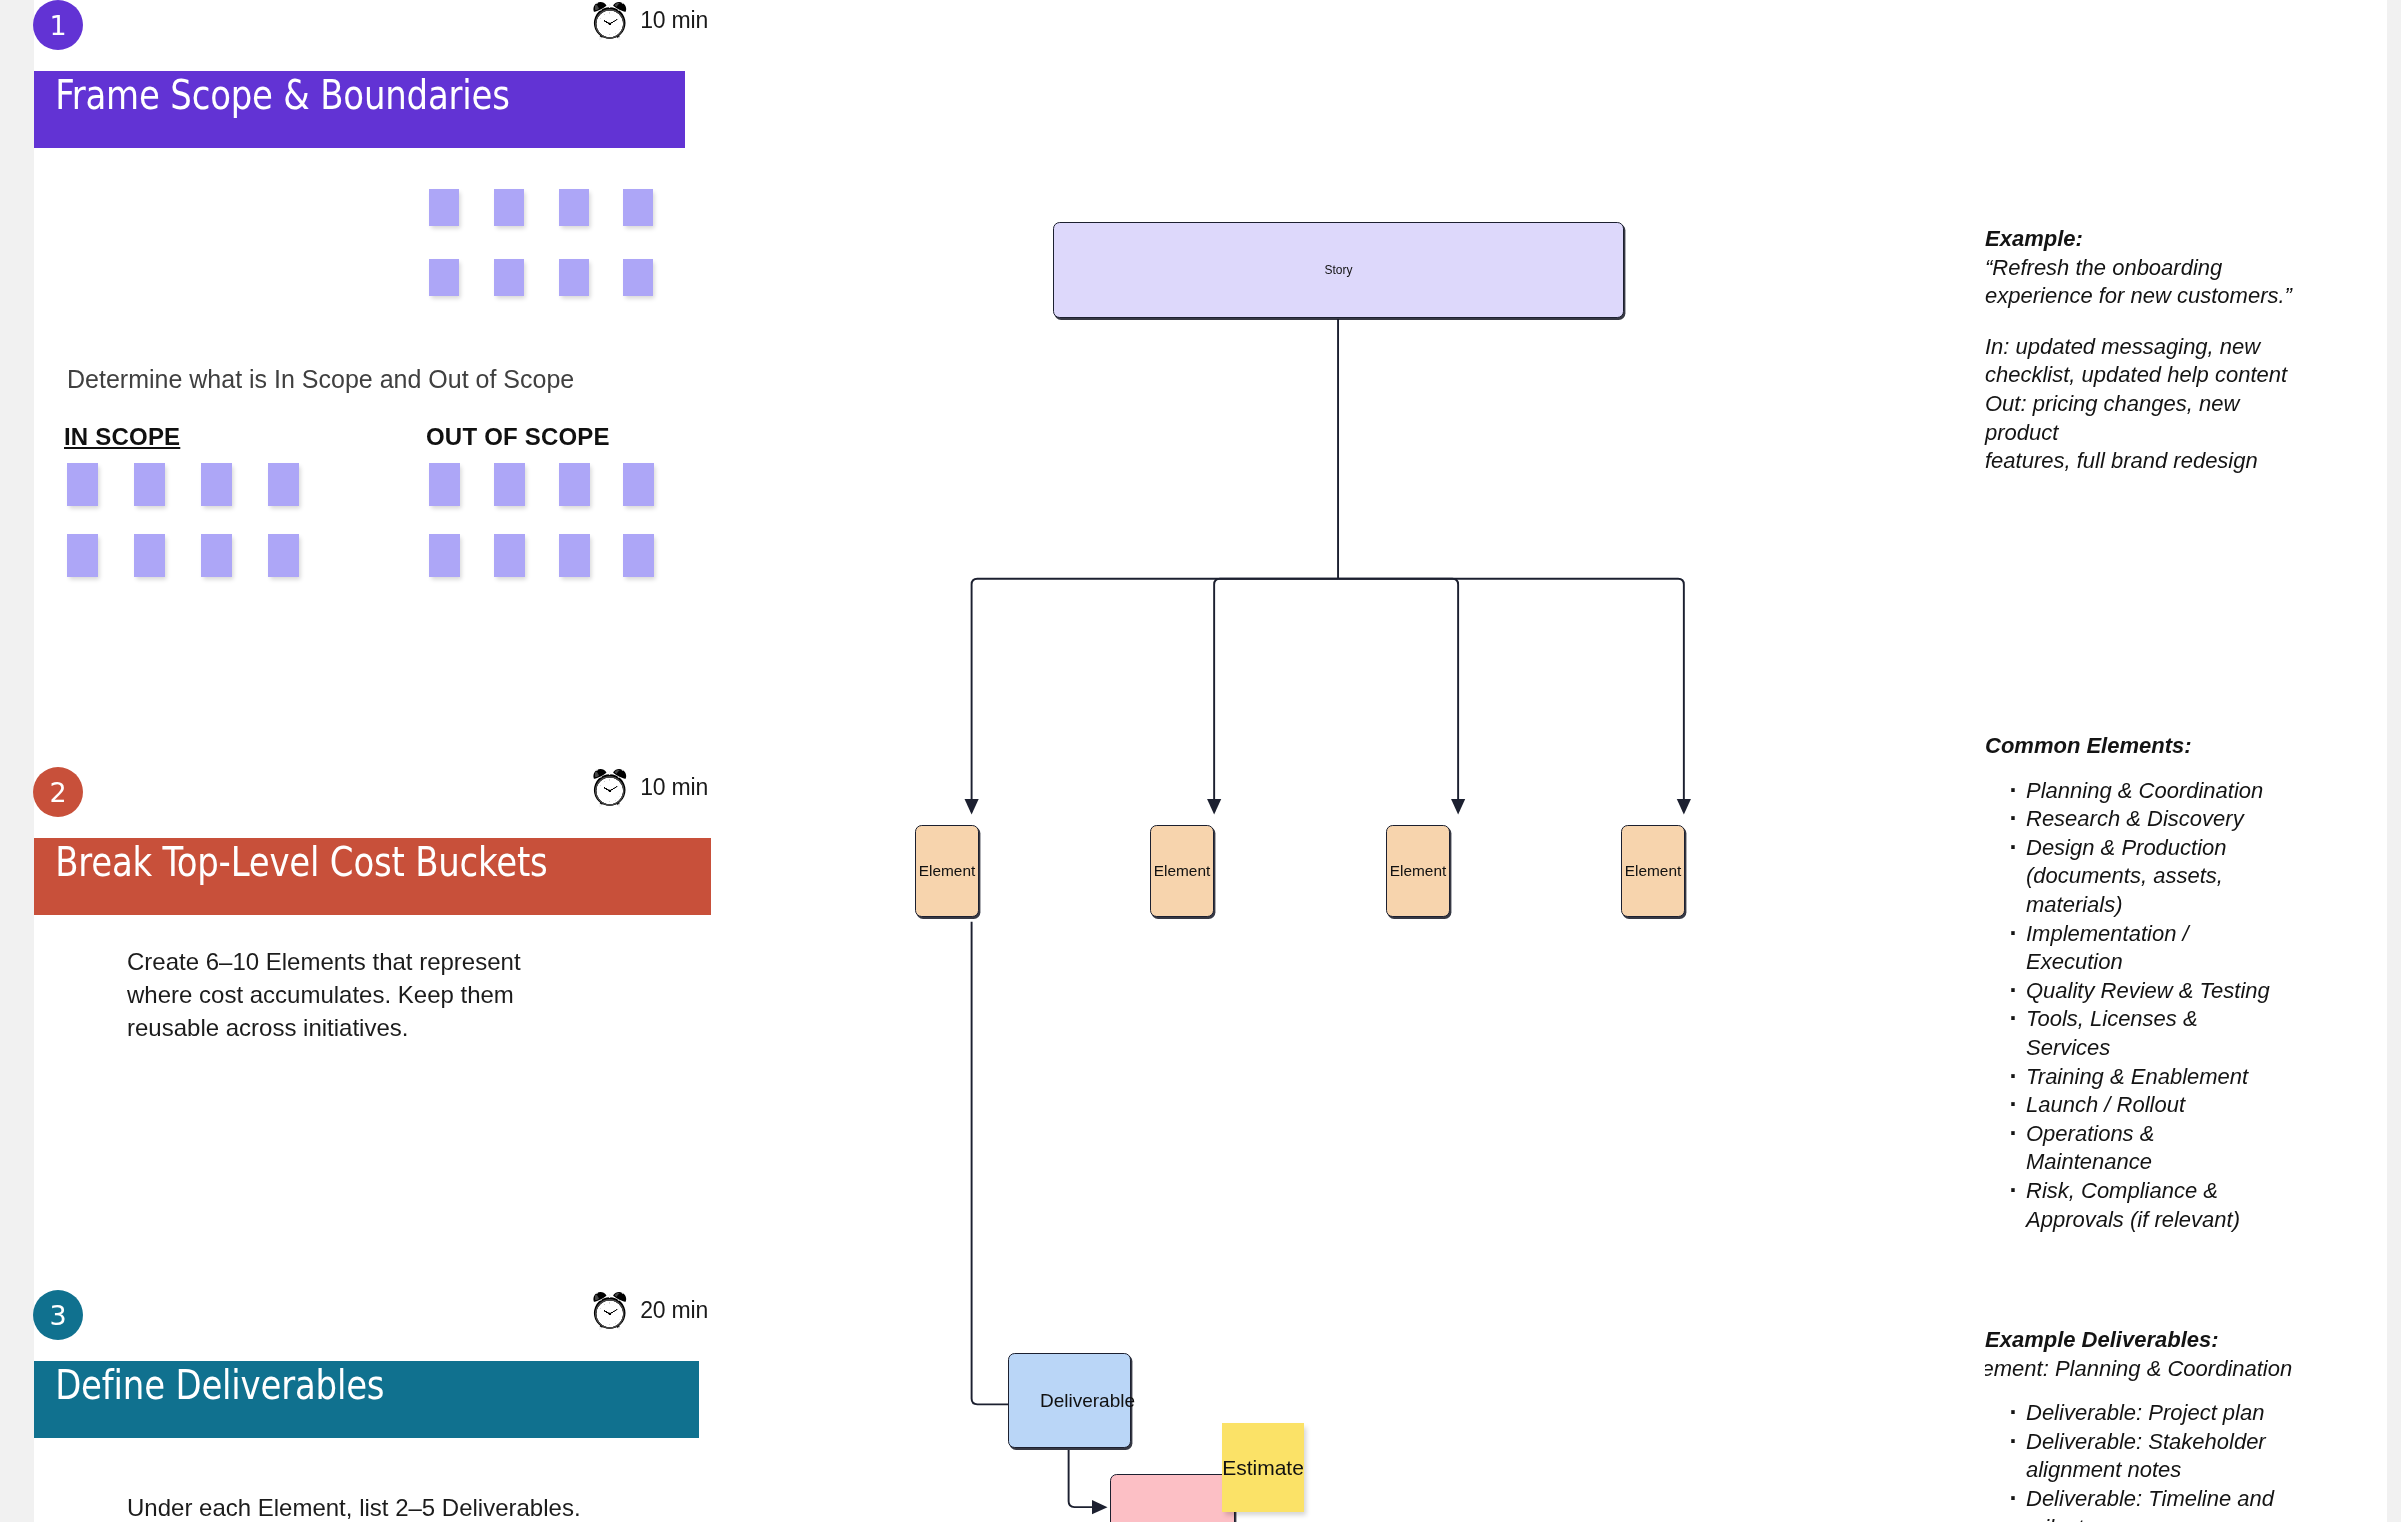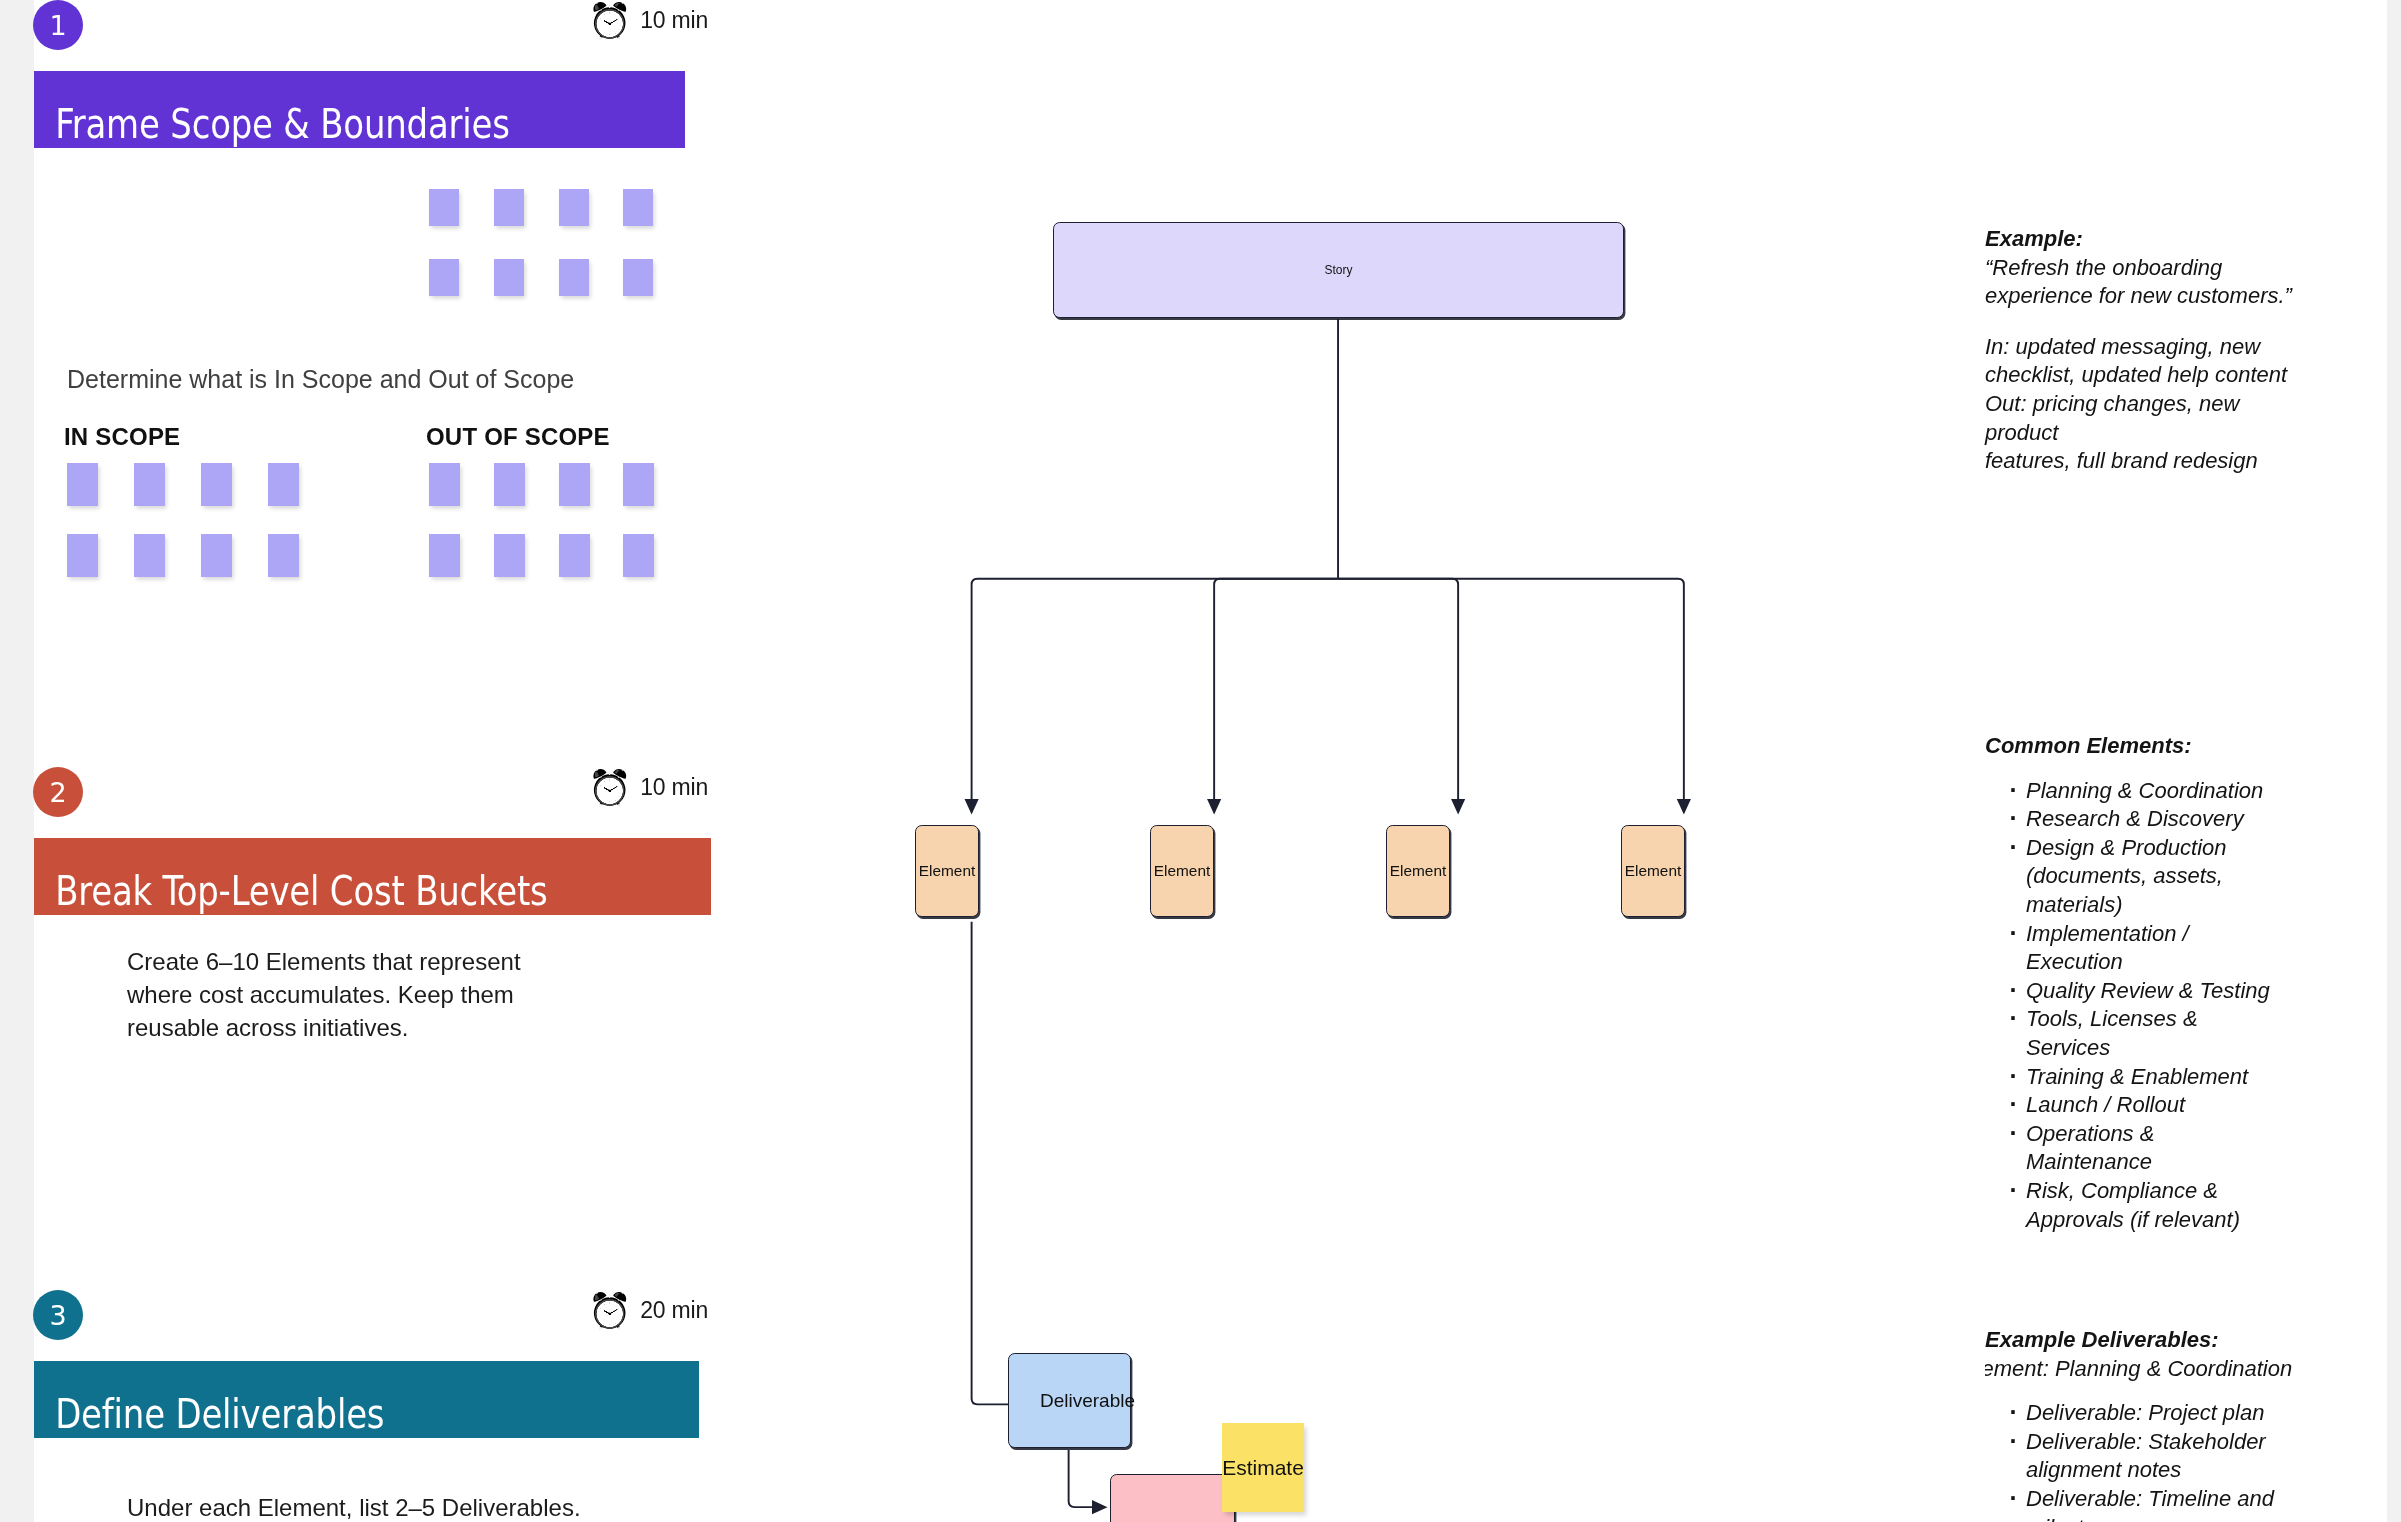--- a/index.html
+++ b/index.html
@@ -56,21 +56,21 @@
     color: #1a1a1a;
     font-family: "Liberation Sans", sans-serif;
     letter-spacing: -0.2px;
   }
 
   .title-bar {
     position: absolute;
     left: 34px;
     width: 651px;
     height: 77px;
-    display: flex; align-items: flex-end;
+    display: flex; align-items: flex-start;
   }
   .title-bar .title-text {
     color: #ffffff;
     font-size: 41px;
     font-weight: 400;
     padding-left: 23px;
     letter-spacing: -0.2px;
     font-family: "DejaVu Sans Condensed", "Liberation Sans Narrow", "Liberation Sans", sans-serif;
     transform: scaleX(0.92);
     transform-origin: left center;
@@ -174,21 +174,21 @@
       <div class="timer">
         <span class="clock-icon">⏰</span>
         <span class="timer-label">10 min</span>
       </div>
     </div>
     <div class="title-bar" style="top:71px;background:#6233d4;">
       <span class="title-text">Frame Scope &amp; Boundaries</span>
     </div>
     <div class="sub-label" style="left:67px; top:365px; width:576px;">Determine what is In Scope and Out of Scope</div>
 
-    <div class="col-label" style="left:64px; top:423px;">IN SCOPE</div>
+    <div class="col-label" style="left:64px; top:423px;text-decoration:underline;">IN SCOPE</div>
     <div class="col-label" style="left:426px; top:423px;">OUT OF SCOPE</div>
 
     <div class="sticky" style="left:429px; top:189px; width:30px; height:37px;"></div>
     <div class="sticky" style="left:494px;top:189px; width:30px; height:37px;"></div>
     <div class="sticky" style="left:559px;top:189px; width:30px; height:37px;"></div>
     <div class="sticky" style="left:623px;top:189px; width:30px; height:37px;"></div>
     <div class="sticky" style="left:429px; top:259px; width:30px; height:37px;"></div>
     <div class="sticky" style="left:494px;top:259px; width:30px; height:37px;"></div>
     <div class="sticky" style="left:559px;top:259px; width:30px; height:37px;"></div>
     <div class="sticky" style="left:623px;top:259px; width:30px; height:37px;"></div>

